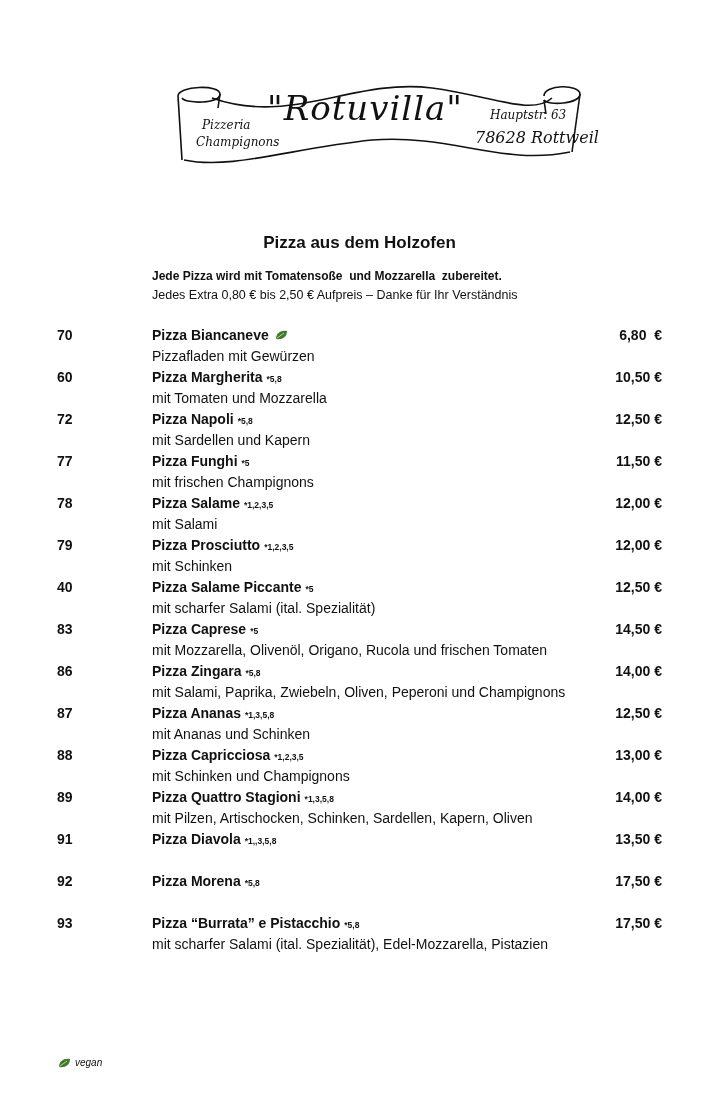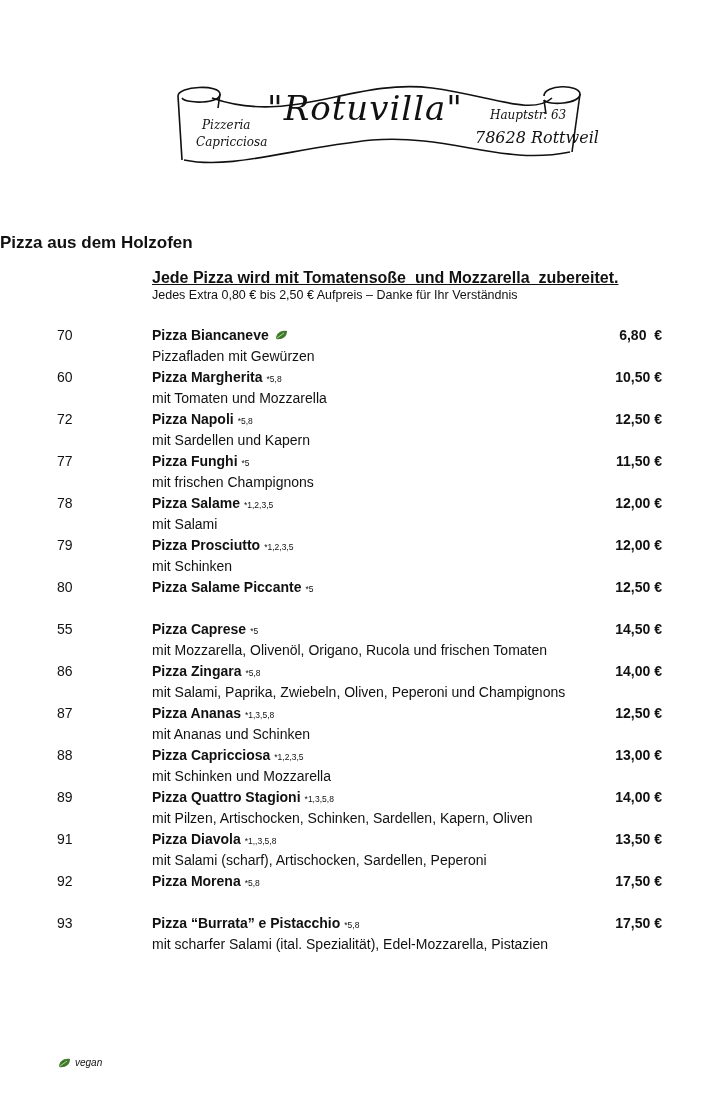--- a/index.html
+++ b/index.html
@@ -9,29 +9,29 @@
     }
     .banner { position: absolute; left: 172px; top: 78px; width: 410px; height: 92px; }
     .banner svg { position: absolute; left: 0; top: 0; }
     .banner .txt { position: absolute; font-family: "DejaVu Serif", serif; color: #111; white-space: nowrap; }
     .b-pizzeria { left: 30px; top: 40px; font-size: 12px; font-style: italic; }
     .b-ristorante { left: 24px; top: 57px; font-size: 12px; font-style: italic; }
     .b-name { left: 95px; top: 10px; font-size: 34px; font-style: italic; letter-spacing: 1px; }
     .b-street { left: 318px; top: 30px; font-size: 12px; font-style: italic; }
     .b-city { left: 303px; top: 50px; font-size: 16px; font-style: italic; }
 
-    .title { position: absolute; left: 0; width: 719px; top: 233px; font-size: 17px; font-weight: bold; }
-    .intro1 { position: absolute; left: 152px; top: 269px; font-size: 16px; font-weight: bold; white-space: pre; text-decoration: underline; }
+    .title { position: absolute; left: 0; width: 719px; top: 233px; text-align: center; font-size: 17px; font-weight: bold; }
+    .intro1 { position: absolute; left: 152px; top: 269px; font-size: 12px; font-weight: bold; white-space: pre; }
     .intro2 { position: absolute; left: 152px; top: 288px; font-size: 12.5px; white-space: nowrap; }
 
     .menu { position: absolute; left: 0; top: 327px; width: 719px; }
     .item { position: relative; height: 42px; }
-    .num { position: absolute; left: 57px; top: 0; font-size: 14px; font-weight: normal; }
+    .num { position: absolute; left: 57px; top: 0; font-size: 14px; font-weight: bold; }
     .name { position: absolute; left: 152px; top: 0; font-size: 14px; font-weight: bold; white-space: nowrap; }
-    .name .codes { font-size: 8.5px; font-weight: normal; margin-left: 4px; margin-top: 47px; }
+    .name .codes { font-size: 8.5px; font-weight: bold; margin-left: 4px; margin-top: 47px; }
     .desc { position: absolute; left: 152px; top: 21px; font-size: 14px; white-space: nowrap; }
     .price { position: absolute; right: 57px; top: 0; font-size: 14px; font-weight: bold; white-space: pre; text-align: right; }
     .leaf { display: inline-block; width: 13px; height: 10px; margin-left: 6px; vertical-align: 0; }
 
     .footer { position: absolute; left: 58px; top: 1057px; font-size: 10px; font-style: italic; display: flex; align-items: center; text-align: right; }
     .footer .leaf { margin-left: 0; margin-right: 4px; }
   </style>
 </head>
 <body>
 
@@ -46,21 +46,21 @@
       <path d="M6 18 C 6 8, 48 6, 48 16 C 48 26, 14 26, 10 20"></path>
       <path d="M6 18 L 10 82"></path>
       <path d="M48 16 L 46 30"></path>
 
       <path d="M372 18 C 372 6, 408 6, 408 16 C 408 26, 376 28, 372 22"></path>
       <path d="M408 16 L 400 74"></path>
       <path d="M372 22 L 374 36"></path>
     </g>
   </svg>
   <span class="txt b-pizzeria">Pizzeria</span>
-  <span class="txt b-ristorante">Capricciosa</span>
+  <span class="txt b-ristorante">Champignons</span>
   <span class="txt b-name">"Rotuvilla"</span>
   <span class="txt b-street">Hauptstr. 63</span>
   <span class="txt b-city">78628 Rottweil</span>
 </div>
 
 <div class="title">Pizza aus dem Holzofen</div>
 <div class="intro1">Jede Pizza wird mit Tomatensoße  und Mozzarella  zubereitet.</div>
 <div class="intro2">Jedes Extra 0,80 € bis 2,50 € Aufpreis – Danke für Ihr Verständnis</div>
 
 <div class="menu" id="menu">
@@ -109,28 +109,29 @@
   </div>
     <div class="item">
     <span class="num">79</span>
     <span class="name">
       <span class="n">Pizza Prosciutto</span><span class="leafslot"></span><span class="codes">*1,2,3,5</span>
     </span>
     <span class="desc">mit Schinken</span>
     <span class="price">12,00 €</span>
   </div>
     <div class="item">
-    <span class="num">80</span>
+    <span class="num">40</span>
     <span class="name">
       <span class="n">Pizza Salame Piccante</span><span class="leafslot"></span><span class="codes">*5</span>
     </span>
+    <span class="desc">mit scharfer Salami (ital. Spezialität)</span>
     <span class="price">12,50 €</span>
   </div>
     <div class="item">
-    <span class="num">55</span>
+    <span class="num">83</span>
     <span class="name">
       <span class="n">Pizza Caprese</span><span class="leafslot"></span><span class="codes">*5</span>
     </span>
     <span class="desc">mit Mozzarella, Olivenöl, Origano, Rucola und frischen Tomaten</span>
     <span class="price">14,50 €</span>
   </div>
     <div class="item">
     <span class="num">86</span>
     <span class="name">
       <span class="n">Pizza Zingara</span><span class="leafslot"></span><span class="codes">*5,8</span>
@@ -144,37 +145,36 @@
       <span class="n">Pizza Ananas</span><span class="leafslot"></span><span class="codes">*1,3,5,8</span>
     </span>
     <span class="desc">mit Ananas und Schinken</span>
     <span class="price">12,50 €</span>
   </div>
     <div class="item">
     <span class="num">88</span>
     <span class="name">
       <span class="n">Pizza Capricciosa</span><span class="leafslot"></span><span class="codes">*1,2,3,5</span>
     </span>
-    <span class="desc">mit Schinken und Mozzarella</span>
+    <span class="desc">mit Schinken und Champignons</span>
     <span class="price">13,00 €</span>
   </div>
     <div class="item">
     <span class="num">89</span>
     <span class="name">
       <span class="n">Pizza Quattro Stagioni</span><span class="leafslot"></span><span class="codes">*1,3,5,8</span>
     </span>
     <span class="desc">mit Pilzen, Artischocken, Schinken, Sardellen, Kapern, Oliven</span>
     <span class="price">14,00 €</span>
   </div>
     <div class="item">
     <span class="num">91</span>
     <span class="name">
       <span class="n">Pizza Diavola</span><span class="leafslot"></span><span class="codes">*1,,3,5,8</span>
     </span>
-    <span class="desc">mit Salami (scharf), Artischocken, Sardellen, Peperoni</span>
     <span class="price">13,50 €</span>
   </div>
     <div class="item">
     <span class="num">92</span>
     <span class="name">
       <span class="n">Pizza Morena</span><span class="leafslot"></span><span class="codes">*5,8</span>
     </span>
     <span class="price">17,50 €</span>
   </div>
     <div class="item">

